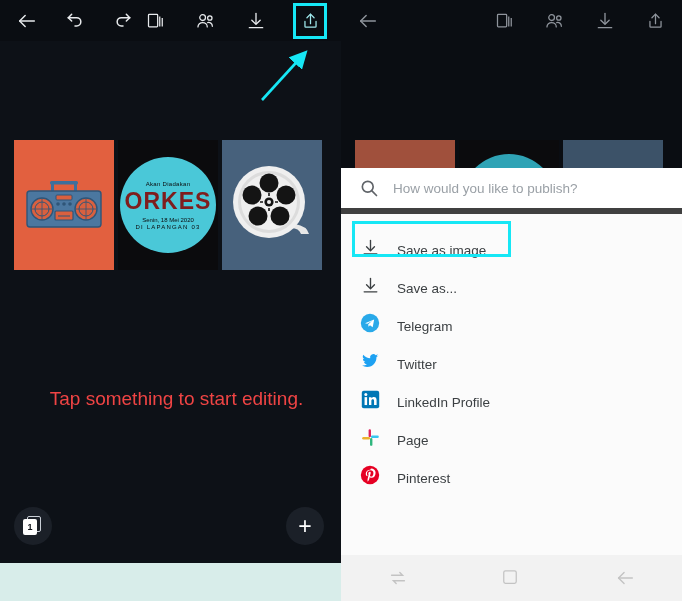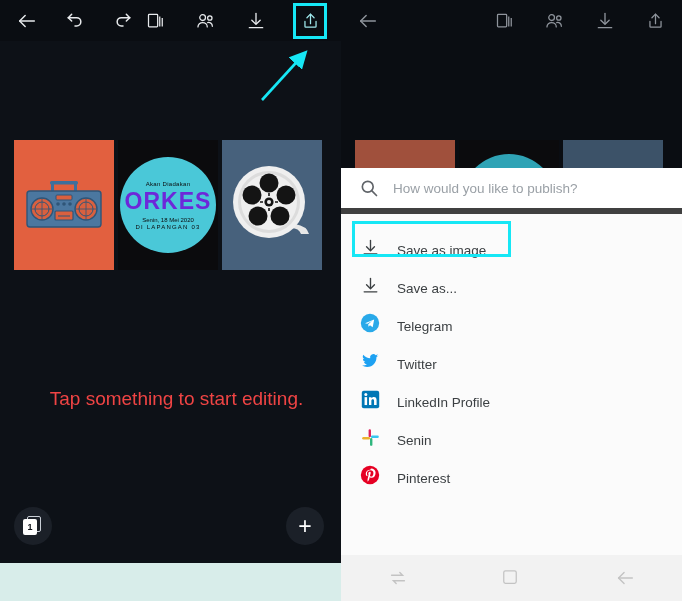--- a/index.html
+++ b/index.html
@@ -70,21 +70,21 @@
     position: absolute; left: 50%; top: 50%;
     transform: translate(-50%,-50%);
     width: 96px; height: 96px; border-radius: 50%;
     background: #4ac8d8;
     display: flex; flex-direction: column;
     align-items: center; justify-content: center;
     color: #0b0b0d;
   }
   .ork-sub1 { font-size: 6px; letter-spacing: .3px; margin-bottom: 2px; }
   .ork-title {
-    font-size: 23px; font-weight: bold; color: #6d28d9;
+    font-size: 23px; font-weight: bold; color: #7f1d1d;
     letter-spacing: 1px; line-height: 1; margin: 1px 0 4px;
   }
   .ork-sub2 { font-size: 6px; margin-bottom: 1px; }
   .ork-sub3 { font-size: 6px; letter-spacing: 1.2px; }
 
   .reel { position: absolute; left: 50%; top: 50%; transform: translate(-50%,-50%); }
 
   .hint {
     position: absolute; left: 12px; right: 0; top: 388px;
     text-align: center;
@@ -447,21 +447,21 @@
 
         <div class="pitem">
           <span class="pico">
             <svg width="19" height="19" viewBox="0 0 24 24">
               <rect x="9.6" y="1.5" width="3" height="10" rx="1.5" fill="#e01e5a"></rect>
               <rect x="11.4" y="12.5" width="3" height="10" rx="1.5" fill="#2eb67d"></rect>
               <rect x="1.5" y="11.4" width="10" height="3" rx="1.5" fill="#ecb22e"></rect>
               <rect x="12.5" y="9.6" width="10" height="3" rx="1.5" fill="#36c5f0"></rect>
             </svg>
           </span>
-          <span class="plabel">Senin</span>
+          <span class="plabel">Page</span>
         </div>
 
         <div class="pitem">
           <span class="pico">
             <svg width="20" height="20" viewBox="0 0 24 24">
                 <circle cx="12" cy="12" r="11" fill="#e60023"></circle>
                 <path d="M12.4 5.6c-3.6 0-5.5 2.3-5.5 4.8 0 1.2.6 2.6 1.6 3 .2.1.3 0 .3-.1l.2-.8c0-.1 0-.2-.1-.3-.4-.5-.6-1.1-.6-1.8 0-2.2 1.6-4.1 4.2-4.1 2.3 0 3.6 1.4 3.6 3.2 0 2.4-1.1 4.4-2.7 4.4-.9 0-1.5-.7-1.3-1.6.3-1.1.8-2.2.8-3 0-.7-.4-1.3-1.2-1.3-.9 0-1.7 1-1.7 2.3 0 .9.3 1.4.3 1.4l-1.1 4.8c-.3 1.4-.1 3.1 0 3.3 0 .1.2.1.2 0 .1-.1 1.3-1.6 1.7-3.1l.6-2.4c.3.6 1.2 1.1 2.2 1.1 2.9 0 4.8-2.6 4.8-6.1 0-2.6-2.2-5-5.6-5z" fill="#fff"></path>
               </svg>
           </span>
           <span class="plabel">Pinterest</span>

